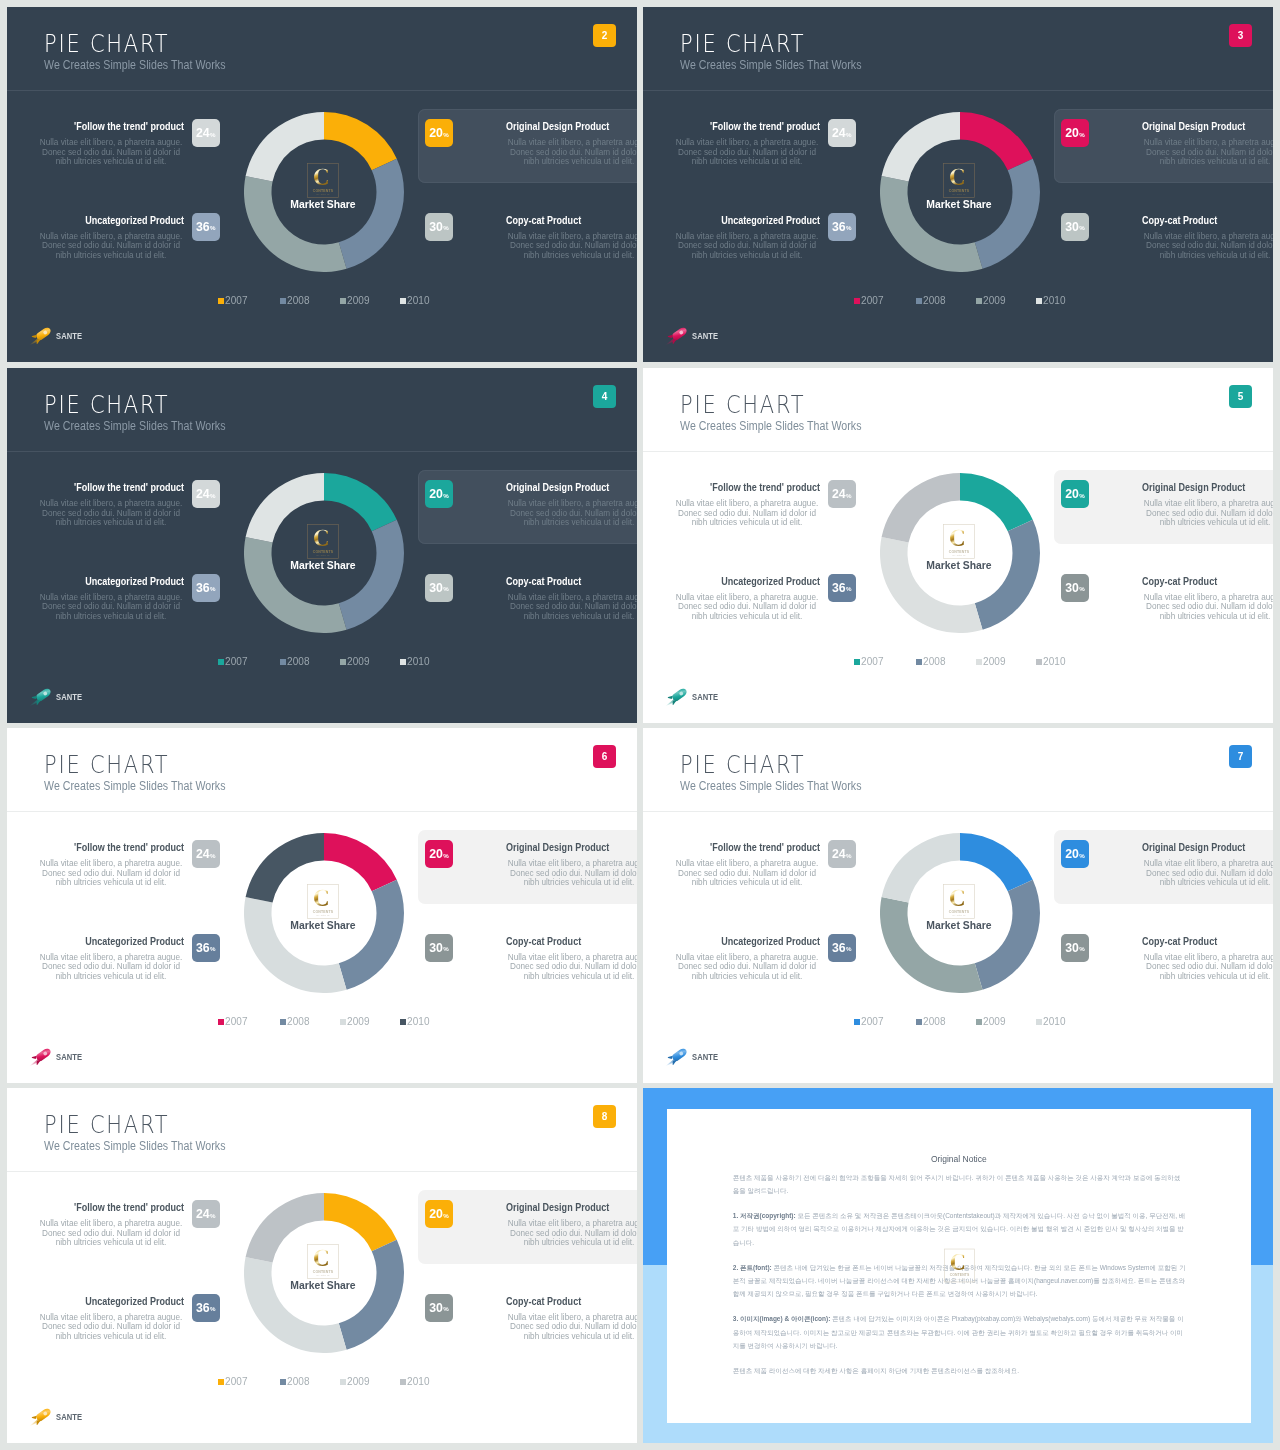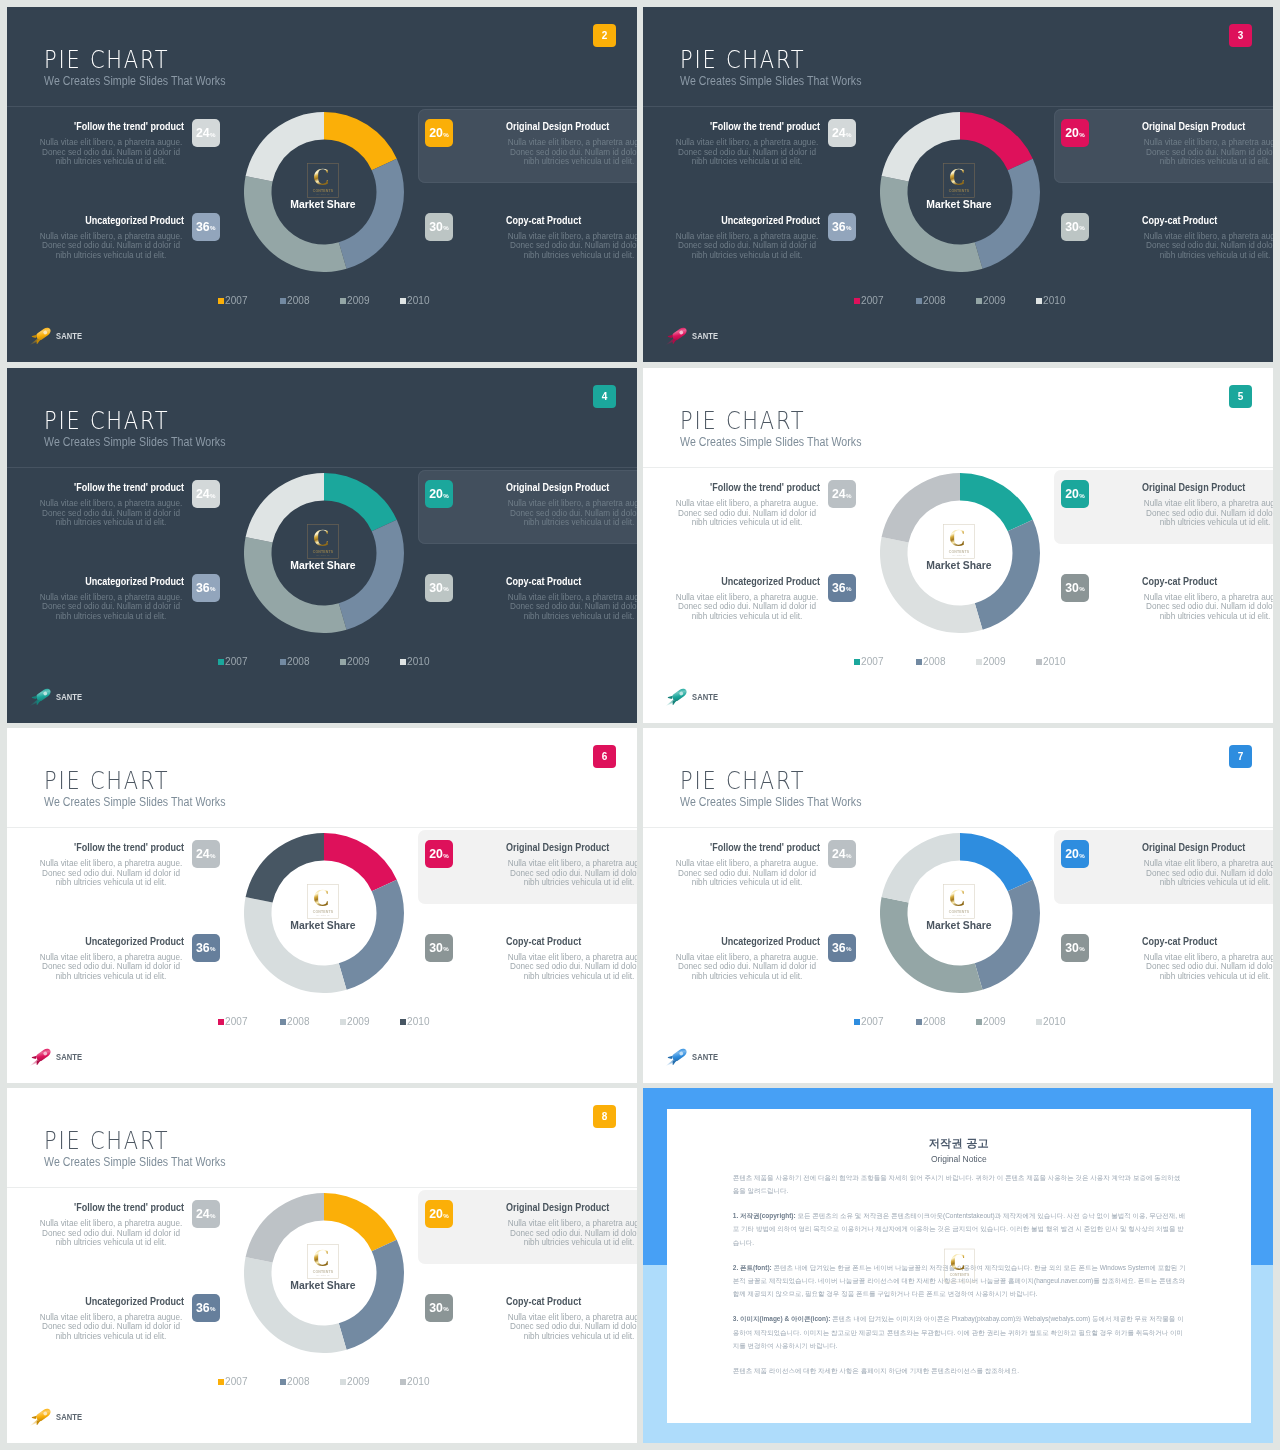--- a/index.html
+++ b/index.html
@@ -10,21 +10,21 @@
     font-family:"Liberation Sans","DejaVu Sans",sans-serif;
     -webkit-font-smoothing:antialiased;
   }
   #grid{position:absolute;left:0;top:0;width:1280px;height:1450px;}
 
   .slide{position:absolute;width:630px;height:355px;overflow:hidden;}
   .slide.dark{background:#344250;}
   .slide.light{background:#ffffff;}
 
   
-  .hdr{position:absolute;left:0;top:16px;width:630px;height:84px;}
+  .hdr{position:absolute;left:0;top:0;width:630px;height:84px;}
   .hdr .rule{position:absolute;left:0;bottom:0;width:630px;height:1px;}
   .slide.dark .hdr .rule{background:#465361;}
   .slide.light .hdr .rule{background:#ebeded;}
   .ttl{position:absolute;left:37px;top:24.5px;font-family:"DejaVu Sans",sans-serif;
        font-size:24.5px;font-weight:200;
        letter-spacing:2.1px;line-height:24px;transform:scaleX(.855);transform-origin:0 0;}
   .slide.dark .ttl{color:#ffffff;}
   .slide.light .ttl{color:#4d5762;}
   .sub{position:absolute;left:37px;top:52px;font-size:12px;font-weight:400;
        letter-spacing:.05px;line-height:12px;transform:scaleX(.885);transform-origin:0 0;}
@@ -698,21 +698,20 @@
             </g>
           </svg></div>
         <div class="bn">SANTE</div>
       </div>
     </div>
     <div class="slide" style="left: 643px; top: 1088px;">
       <div class="cs">
         <div class="cbluetop"></div>
         <div class="cbluebot"></div>
         <div class="cpaper">
-          <div class="ctitle">저작권 공고</div>
           <div class="csub">Original Notice</div>
           <div class="cbody">
             <p><span>콘텐츠 제품을 사용하기 전에 다음의 협약과 조항들을 자세히 읽어 주시기 바랍니다. 귀하가 이 콘텐츠 제품을 사용하는 것은 사용자 계약과 보증에 동의하셨음을 알려드립니다.</span></p>
             <p><b>1. 저작권(copyright):</b><span> 모든 콘텐츠의 소유 및 저작권은 콘텐츠테이크아웃(Contentstakeout)과 제작자에게 있습니다. 사전 승낙 없이 불법적 이용, 무단전재, 배포 기타 방법에 의하여 영리 목적으로 이용하거나 제삼자에게 이용하는 것은 금지되어 있습니다. 이러한 불법 행위 발견 시 준엄한 민사 및 형사상의 처벌을 받습니다.</span></p>
             <p><b>2. 폰트(font):</b><span> 콘텐츠 내에 담겨있는 한글 폰트는 네이버 나눔글꼴의 저작권을 이용하여 제작되었습니다. 한글 외의 모든 폰트는 Windows System에 포함된 기본적 글꼴로 제작되었습니다. 네이버 나눔글꼴 라이선스에 대한 자세한 사항은 네이버 나눔글꼴 홈페이지(hangeul.naver.com)를 참조하세요. 폰트는 콘텐츠와 함께 제공되지 않으므로, 필요할 경우 정품 폰트를 구입하거나 다른 폰트로 변경하여 사용하시기 바랍니다.</span></p>
             <p><b>3. 이미지(image) &amp; 아이콘(icon):</b><span> 콘텐츠 내에 담겨있는 이미지와 아이콘은 Pixabay(pixabay.com)와 Webalys(webalys.com) 등에서 제공한 무료 저작물을 이용하여 제작되었습니다. 이미지는 참고로만 제공되고 콘텐츠와는 무관합니다. 이에 관한 권리는 귀하가 별도로 확인하고 필요할 경우 허가를 취득하거나 이미지를 변경하여 사용하시기 바랍니다.</span></p>
             <p><span>콘텐츠 제품 라이선스에 대한 자세한 사항은 홈페이지 하단에 기재한 콘텐츠라이선스를 참조하세요.</span></p>
           </div>
         </div>
         <div class="cwm"><svg viewBox="0 0 64 70" width="31" height="39">

